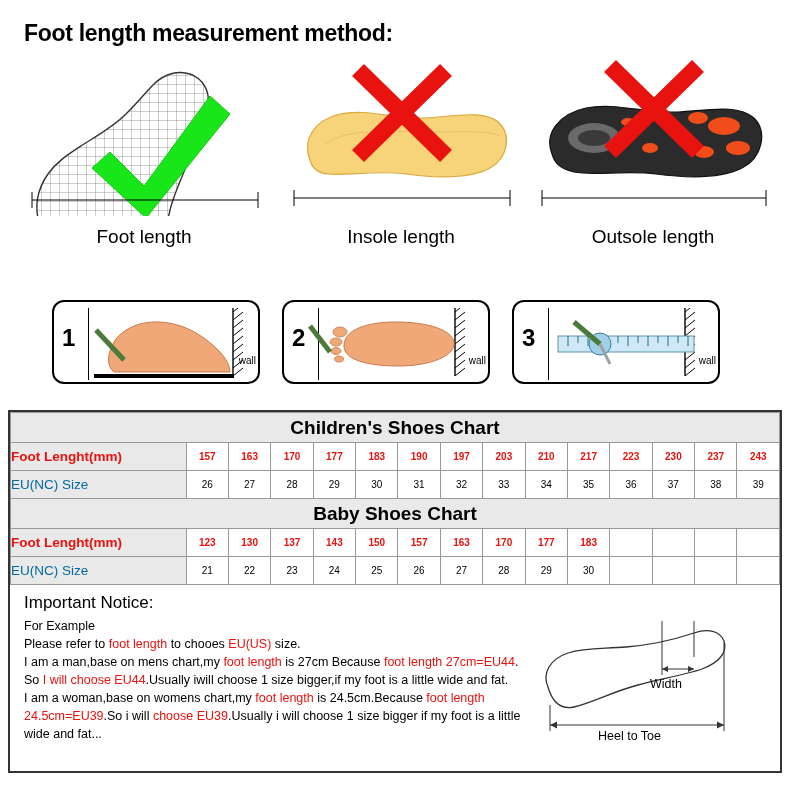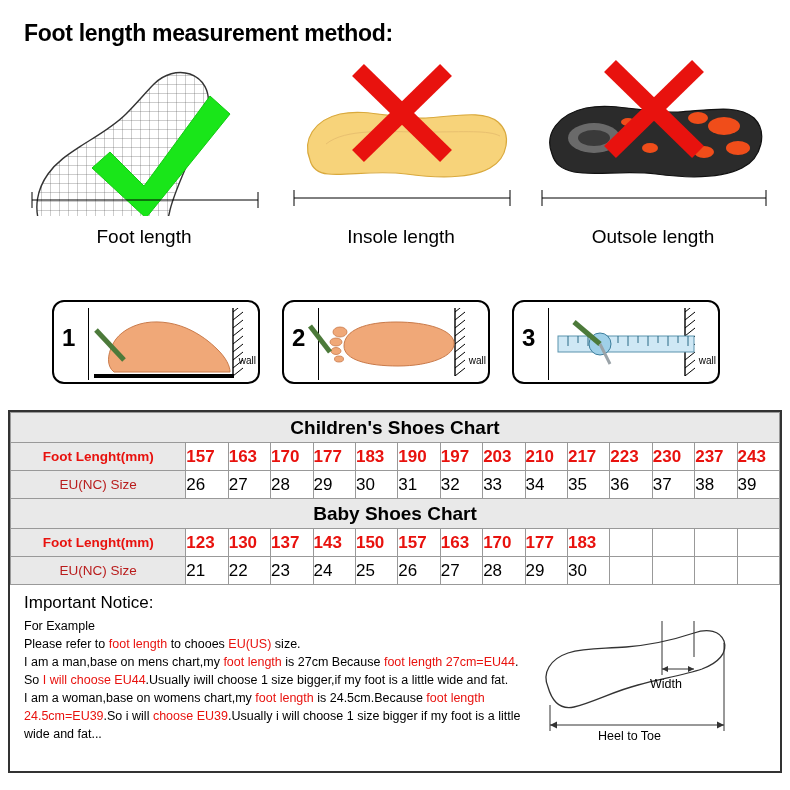--- a/index.html
+++ b/index.html
@@ -70,28 +70,28 @@
     font-size:19px;
     font-weight:bold;
     height:30px;
     border:1px solid #999;
   }
   .row-label {
     background:#e9e9e9;
     color:#e8120e;
     font-weight:bold;
     font-size:13.5px;
-    text-align:center;
+    text-align:left;
     width:176px;
     height:28px;
   }
-  .row-label.black { color:#b91c1c; font-weight:normal; font-size:13.5px; }
+  .row-label.black { color:#0369a1; font-weight:normal; font-size:13.5px; }
   .val {
-    text-align:left;
-    font-size:17px;
+    text-align:center;
+    font-size:10px;
     height:28px;
     width:42.5px;
     margin-left:7px;
   }
   .val.red { color:#e8120e; font-weight:bold; }
   .val.empty { }
 
   
   .notice { padding:8px 19px 10px 14px; position:relative; height:186px; }
   .notice h3 { margin:0 0 5px 0; font-size:17px; font-weight:normal; }

